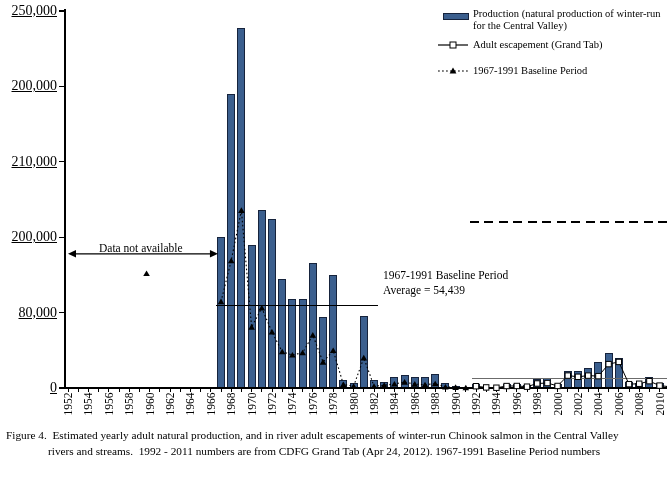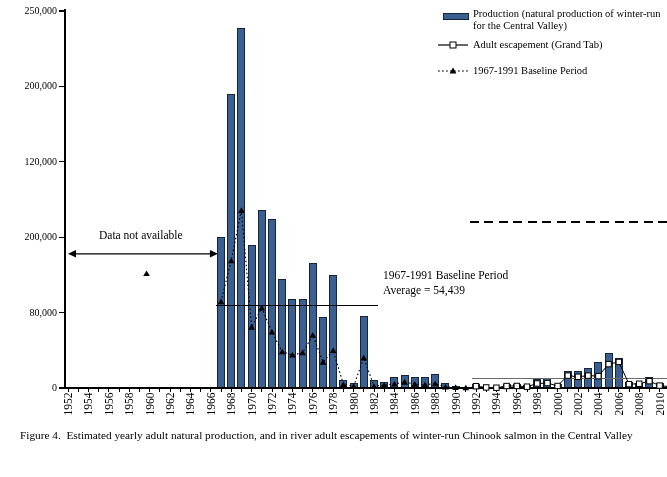--- a/index.html
+++ b/index.html
@@ -2,33 +2,33 @@
 <html><head>
 <meta charset="utf-8">
 <style>
   html,body{margin:0;padding:0;background:#fff;}
   .page{position:relative;width:667px;height:477px;background:#ffffff;overflow:hidden;
         font-family:"Liberation Serif", serif;color:#000;}
   .chart{position:absolute;left:0;top:0;width:667px;height:428px;}
   #bars-layer{position:absolute;left:0;top:0;width:667px;height:428px;z-index:1;}
   .bar{position:absolute;background:#3B5F8E;border:1px solid #16233C;box-sizing:border-box;}
   #chart-svg{position:absolute;left:0;top:0;z-index:3;}
-  .ylabel{position:absolute;width:46px;font-size:10px;text-align:right;line-height:13px;z-index:2;}
+  .ylabel{position:absolute;width:46px;font-size:14px;text-align:right;line-height:13px;z-index:2;text-decoration:underline;}
   .xlabel{position:absolute;width:34px;height:13px;font-size:11.5px;line-height:13px;
           text-align:right;transform:rotate(-90deg);z-index:2;}
   .annotation{position:absolute;font-size:11.5px;line-height:14.5px;z-index:4;white-space:pre-line;}
   .legend{position:absolute;left:437px;top:0;width:228px;height:86px;z-index:4;}
   .lg-row{position:absolute;left:0;}
   .lg-swatch-bar{position:absolute;left:6px;top:5px;width:26px;height:7px;
                  background:#3B5F8E;border:1px solid #16233C;box-sizing:border-box;}
   .lg-swatch-svg{position:absolute;left:0;top:1px;}
   .lg-label{position:absolute;left:36px;top:0;width:190px;font-size:10.5px;line-height:11.5px;white-space:pre-line;}
   .caption{position:absolute;left:0;top:428px;width:667px;font-size:11.3px;line-height:15.5px;z-index:4;}
   .cap-line{white-space:pre;}
-  .cap-0{padding-left:20px;}
+  .cap-0{padding-left:6px;}
   .cap-1{padding-left:48px;}
   .cap-2{padding-left:40px;}
 </style>
 </head>
 <body>
 
 <div class="page">
   <div class="chart">
     <div id="bars-layer">
         <div class="bar" style="left: 217px; top: 237.2px; width: 8px; height: 150.8px;"></div>
@@ -193,21 +193,21 @@
         <rect x="585.4999999999999" y="372.907256" width="5.4" height="5.4" fill="#fff" stroke="#000" stroke-width="1"></rect>
         <rect x="595.6999999999999" y="373.43354800000003" width="5.4" height="5.4" fill="#fff" stroke="#000" stroke-width="1"></rect>
         <rect x="605.8999999999999" y="361.414788" width="5.4" height="5.4" fill="#fff" stroke="#000" stroke-width="1"></rect>
         <rect x="616.0999999999999" y="359.21763200000004" width="5.4" height="5.4" fill="#fff" stroke="#000" stroke-width="1"></rect>
         <rect x="626.3" y="381.46666400000004" width="5.4" height="5.4" fill="#fff" stroke="#000" stroke-width="1"></rect>
         <rect x="636.4999999999999" y="381.03236" width="5.4" height="5.4" fill="#fff" stroke="#000" stroke-width="1"></rect>
         <rect x="646.6999999999999" y="378.458204" width="5.4" height="5.4" fill="#fff" stroke="#000" stroke-width="1"></rect>
         <rect x="656.8999999999999" y="382.893232" width="5.4" height="5.4" fill="#fff" stroke="#000" stroke-width="1"></rect>
       </svg>
 
-    <div class="annotation" style="left:99px;top:228px;">Data not available</div>
+    <div class="annotation" style="left:99px;top:241px;">Data not available</div>
     <div class="annotation" style="left:383px;top:268px;">1967-1991 Baseline Period
 Average = 54,439</div>
 
     <div class="legend">
       <div class="lg-row" style="top:8px;height:26px;">
         <span class="lg-swatch-bar"></span>
         <span class="lg-label">Production (natural production of winter-run
 for the Central Valley)</span>
       </div>
       <div class="lg-row" style="top:39px;height:14px;">
@@ -221,21 +221,21 @@
         <svg class="lg-swatch-svg" width="32" height="10">
           <line x1="1" y1="5" x2="31" y2="5" stroke="#000" stroke-width="1.1" stroke-dasharray="1.8,2.2"></line>
           <polygon points="16,1.5 12.6,7.5 19.4,7.5" fill="#000"></polygon>
         </svg>
         <span class="lg-label">1967-1991 Baseline Period</span>
       </div>
     </div>
   <div class="ylabel" style="left: 11px; top: 381px;">0</div>
       <div class="ylabel" style="left: 11px; top: 305.6px;">80,000</div>
       <div class="ylabel" style="left: 11px; top: 230.2px;">200,000</div>
-      <div class="ylabel" style="left: 11px; top: 154.8px;">120,000</div>
+      <div class="ylabel" style="left: 11px; top: 154.8px;">210,000</div>
       <div class="ylabel" style="left: 11px; top: 79.4px;">200,000</div>
       <div class="ylabel" style="left: 11px; top: 4px;">250,000</div>
       <div class="xlabel" style="left: 51px; top: 402.5px;">1952</div>
       <div class="xlabel" style="left: 71.4px; top: 402.5px;">1954</div>
       <div class="xlabel" style="left: 91.8px; top: 402.5px;">1956</div>
       <div class="xlabel" style="left: 112.2px; top: 402.5px;">1958</div>
       <div class="xlabel" style="left: 132.6px; top: 402.5px;">1960</div>
       <div class="xlabel" style="left: 153px; top: 402.5px;">1962</div>
       <div class="xlabel" style="left: 173.4px; top: 402.5px;">1964</div>
       <div class="xlabel" style="left: 193.8px; top: 402.5px;">1966</div>
@@ -258,14 +258,15 @@
       <div class="xlabel" style="left: 540.6px; top: 402.5px;">2000</div>
       <div class="xlabel" style="left: 561px; top: 402.5px;">2002</div>
       <div class="xlabel" style="left: 581.4px; top: 402.5px;">2004</div>
       <div class="xlabel" style="left: 601.8px; top: 402.5px;">2006</div>
       <div class="xlabel" style="left: 622.2px; top: 402.5px;">2008</div>
       <div class="xlabel" style="left: 642.6px; top: 402.5px;">2010</div>
     </div>
 
   <div class="caption">
     <div class="cap-line cap-0">Figure 4.  Estimated yearly adult natural production, and in river adult escapements of winter-run Chinook salmon in the Central Valley</div>
+    <div class="cap-line cap-1">rivers and streams.  1992 - 2011 numbers are from CDFG Grand Tab (Apr 24, 2012). 1967-1991 Baseline Period numbers</div>
   </div>
 </div>
 
 </body></html>

